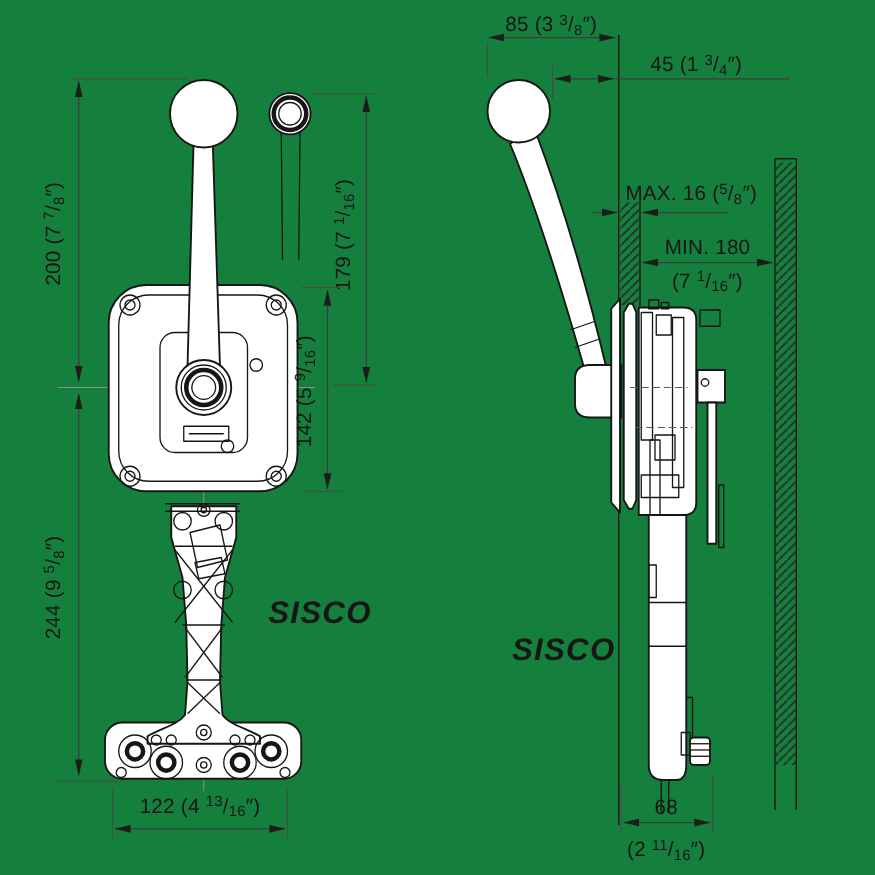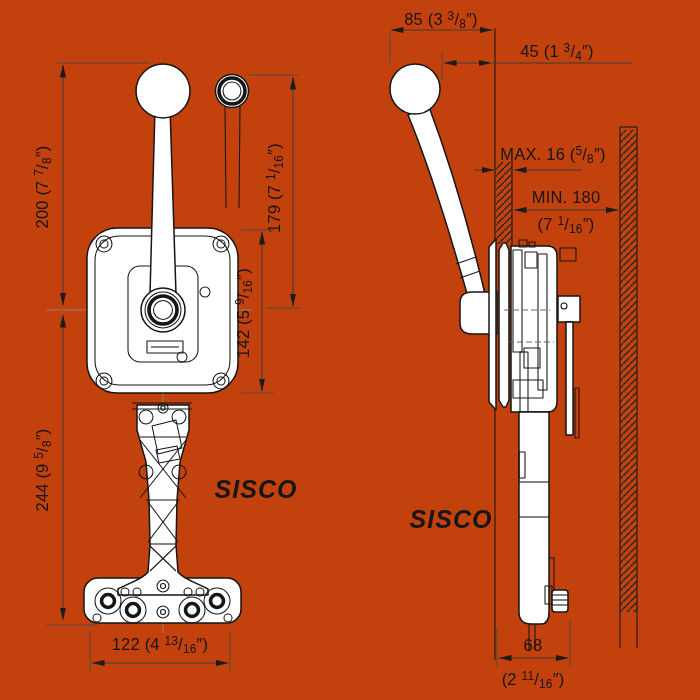--- a/index.html
+++ b/index.html
@@ -1,16 +1,16 @@
 <!DOCTYPE html>
 <html><head>
 <meta charset="utf-8">
 <style>
   html,body{margin:0;padding:0;background:#ffffff;}
-  .stage{width:700px;height:700px;background:#c2410c;position:relative;overflow:hidden;}
+  .stage{width:700px;height:700px;background:#15803d;position:relative;overflow:hidden;}
   svg text{font-family:"Liberation Sans",sans-serif;fill:#161616;}
   .dim-t{font-size:16.5px;letter-spacing:.2px;}
   .brand-t{font-size:25px;font-weight:bold;font-style:italic;letter-spacing:1px;}
   .inkt{stroke:#161616;fill:none;stroke-width:1.05;stroke-linejoin:round;}
   .inkf{stroke:#161616;fill:#ffffff;stroke-width:1.5;stroke-linejoin:round;}
   .dim{stroke:#3c3c3c;fill:none;stroke-width:1;}
   .ext{stroke:#4a4a4a;fill:none;stroke-width:0.9;}
   .cl{stroke:#8f8f8f;fill:none;stroke-width:0.8;}
   .dash{stroke:#5a5a5a;fill:none;stroke-width:0.9;stroke-dasharray:6 3;}
   .thick{stroke:#161616;fill:none;stroke-width:3.6;}

